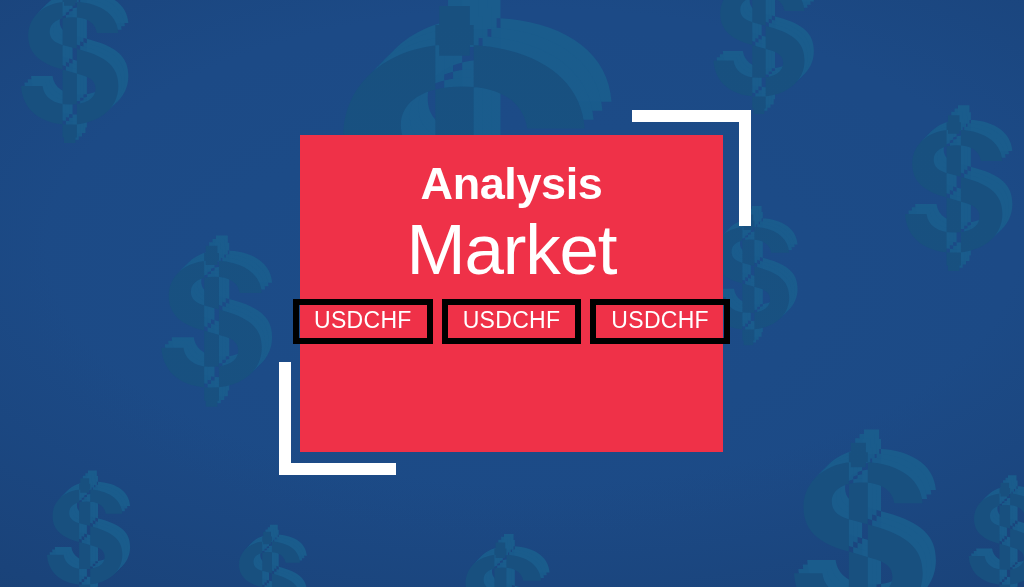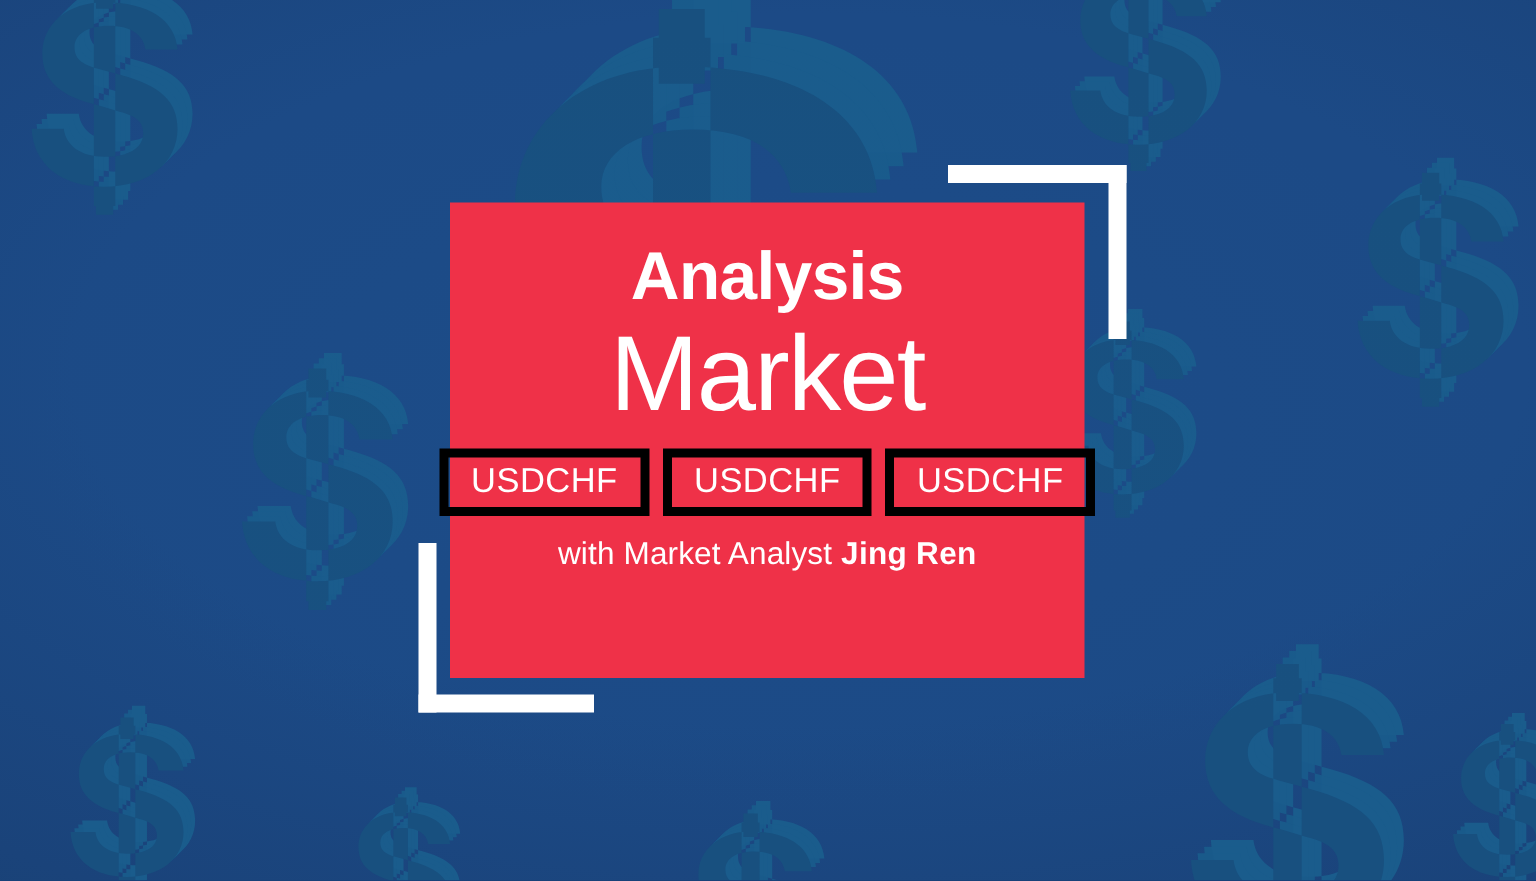--- a/index.html
+++ b/index.html
@@ -305,23 +305,20 @@
       <div class="headline">
         <span class="l1">Market</span>
       </div>
 
       <div class="tickers">
         <div class="ticker">USDCHF</div>
         <div class="ticker">USDCHF</div>
         <div class="ticker">USDCHF</div>
       </div>
 
-      <div class="byline">
-        <span>with Market Analyst</span><span>&nbsp;</span><span class="name">Jing Ren</span>
-      </div>
 
     </div>
   </div>
 
   <div class="bracket bracket-bl">
     <span class="v"></span>
     <span class="h"></span>
   </div>
 
 </div>

